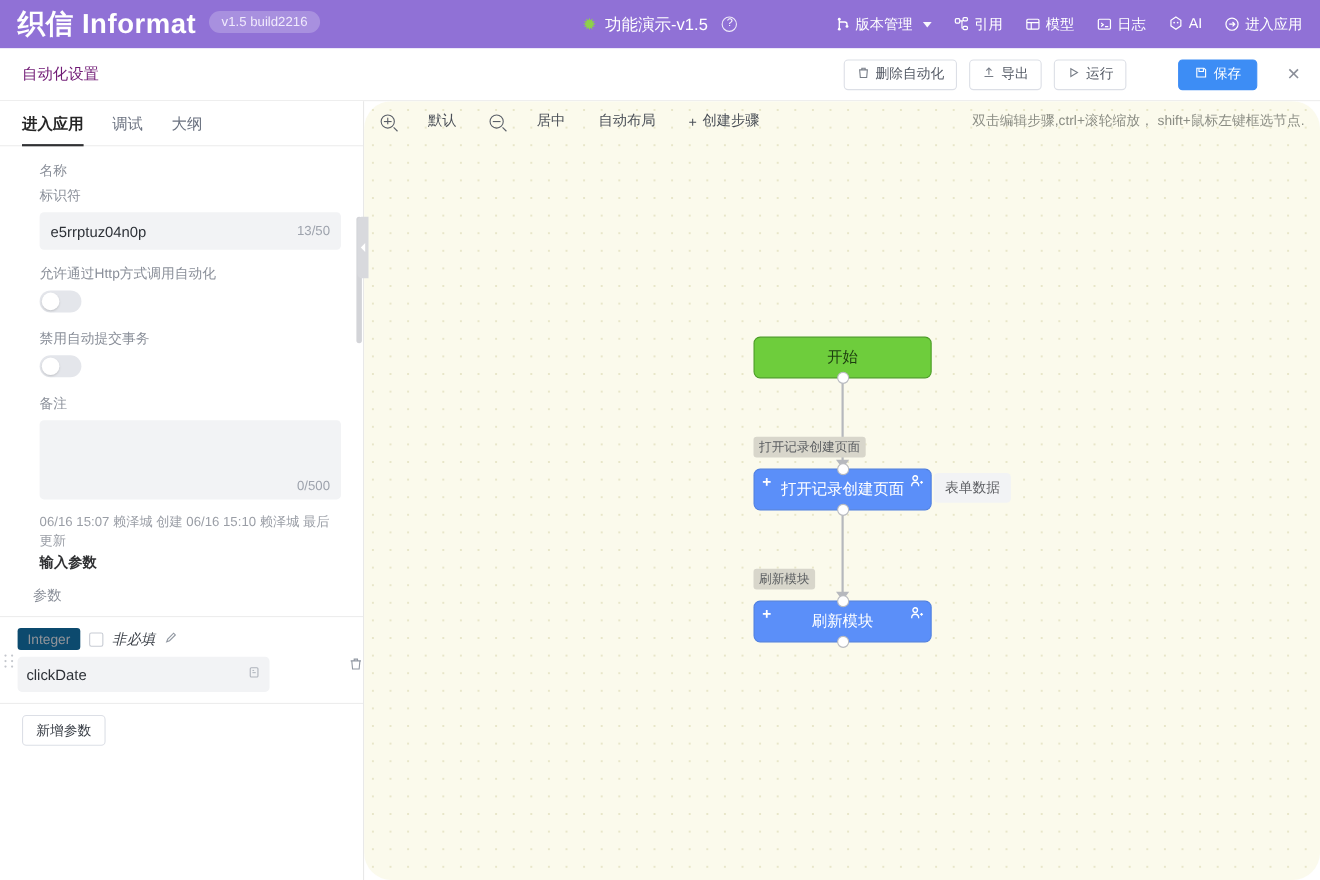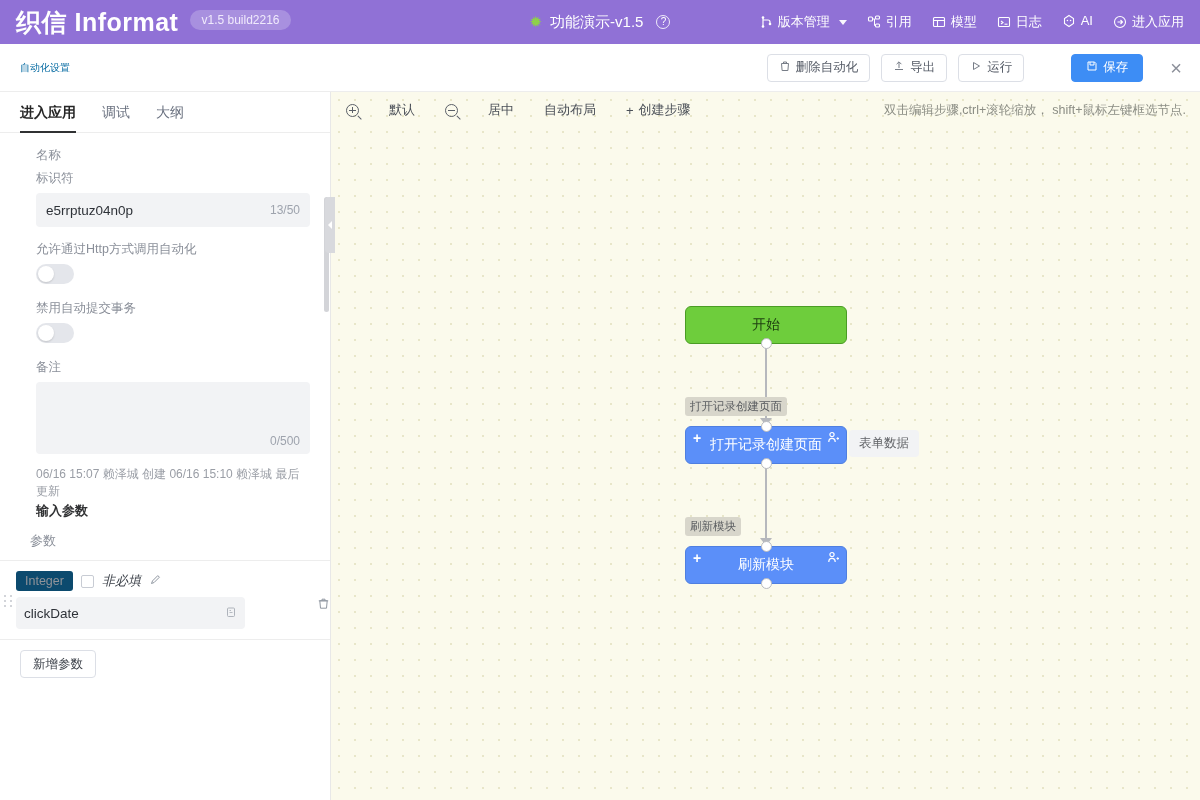--- a/index.html
+++ b/index.html
@@ -50,21 +50,21 @@
     border-left: 4px solid transparent; border-right: 4px solid transparent;
     border-top: 5px solid rgba(255,255,255,.95);
   }
 
   
   .subbar {
     position: absolute; left: 0; top: 44px; width: 1200px; height: 48px;
     background: #fff; border-bottom: 1px solid #ededed;
     display: flex; align-items: center;
   }
-  .subbar-title { padding-left: 20px; font-size: 10px; color: #0369a1; }
+  .subbar-title { padding-left: 20px; font-size: 14px; color: #701a75; }
   .subbar-actions {
     margin-left: auto; display: flex; align-items: center;
     gap: 11px; padding-right: 14px;
   }
   .btn {
     height: 28px; padding: 0 11px; border: 1px solid #dcdfe6; background: #fff;
     border-radius: 4px; font-size: 12.5px; color: #555b66;
     display: inline-flex; align-items: center; gap: 5px; cursor: pointer;
     font-family: inherit; white-space: nowrap;
   }
@@ -169,21 +169,21 @@
   .collapse-handle i {
     width: 0; height: 0; border-top: 4px solid transparent;
     border-bottom: 4px solid transparent; border-right: 4px solid #fff;
   }
 
   
   .canvas {
     position: absolute; left: 331px; top: 92px; width: 869px; height: 708px;
     background-color: #fbfaec;
     background-image: radial-gradient(#e8e6c9 1.1px, transparent 1.2px);
-    background-size: 16px 16px; overflow: hidden;
+    background-size: 16px 16px; overflow: hidden; border-radius: 25px;
   }
   .canvas-toolbar {
     position: absolute; left: 0; top: 0; height: 36px; width: 100%;
     display: flex; align-items: center; gap: 0; font-size: 13px; color: #4a4f57;
   }
   .ct-item {
     padding: 0 15px; cursor: pointer; display: flex; align-items: center;
     gap: 5px; white-space: nowrap;
   }
   .zoom-ico {

